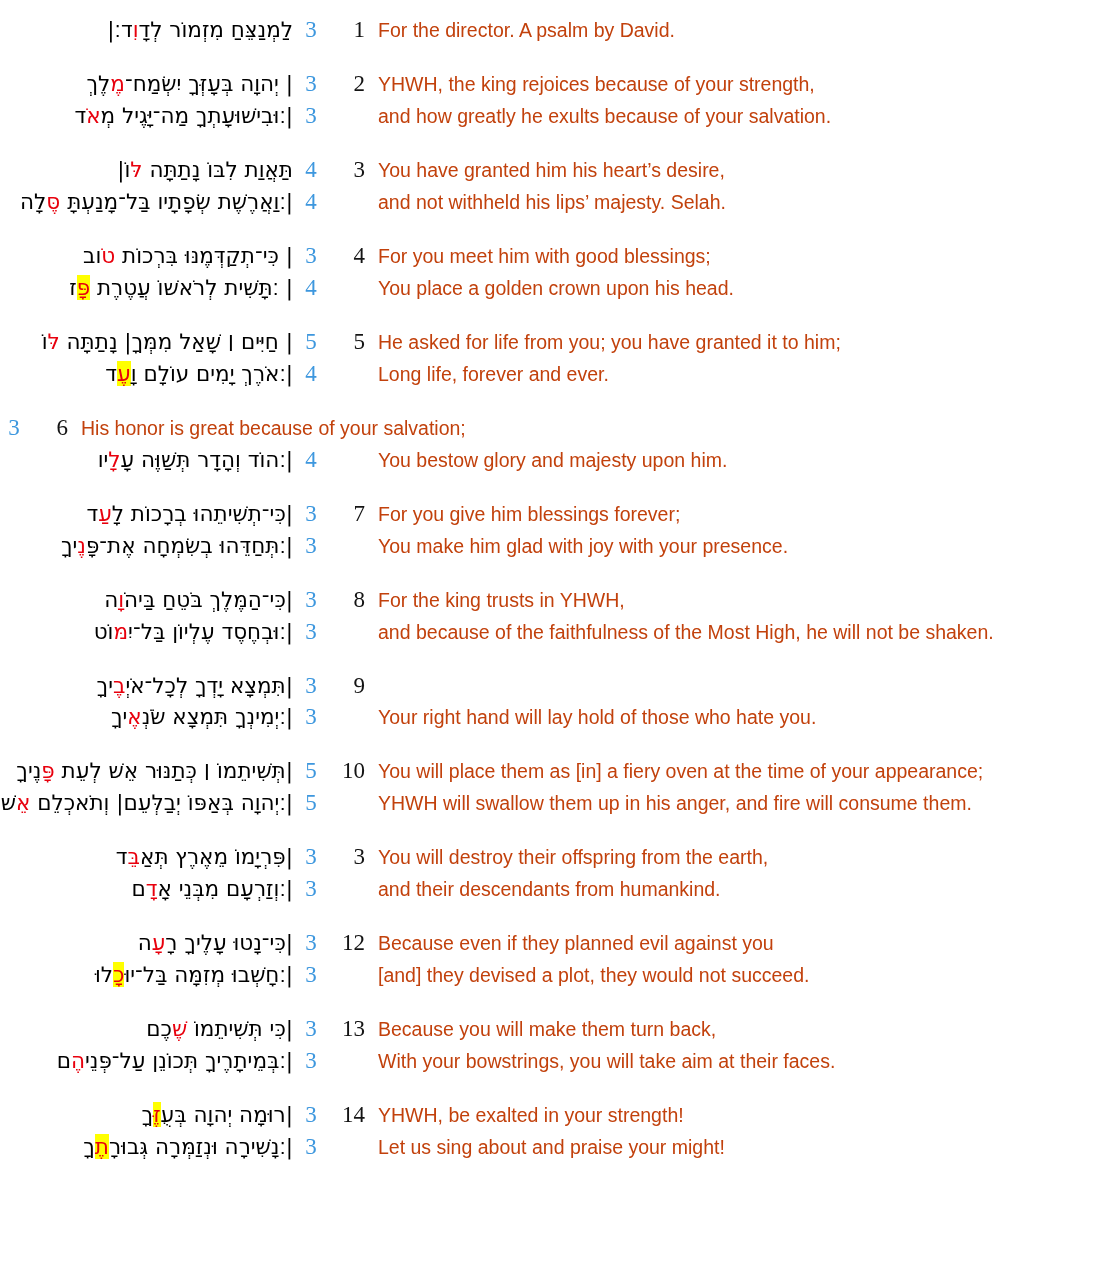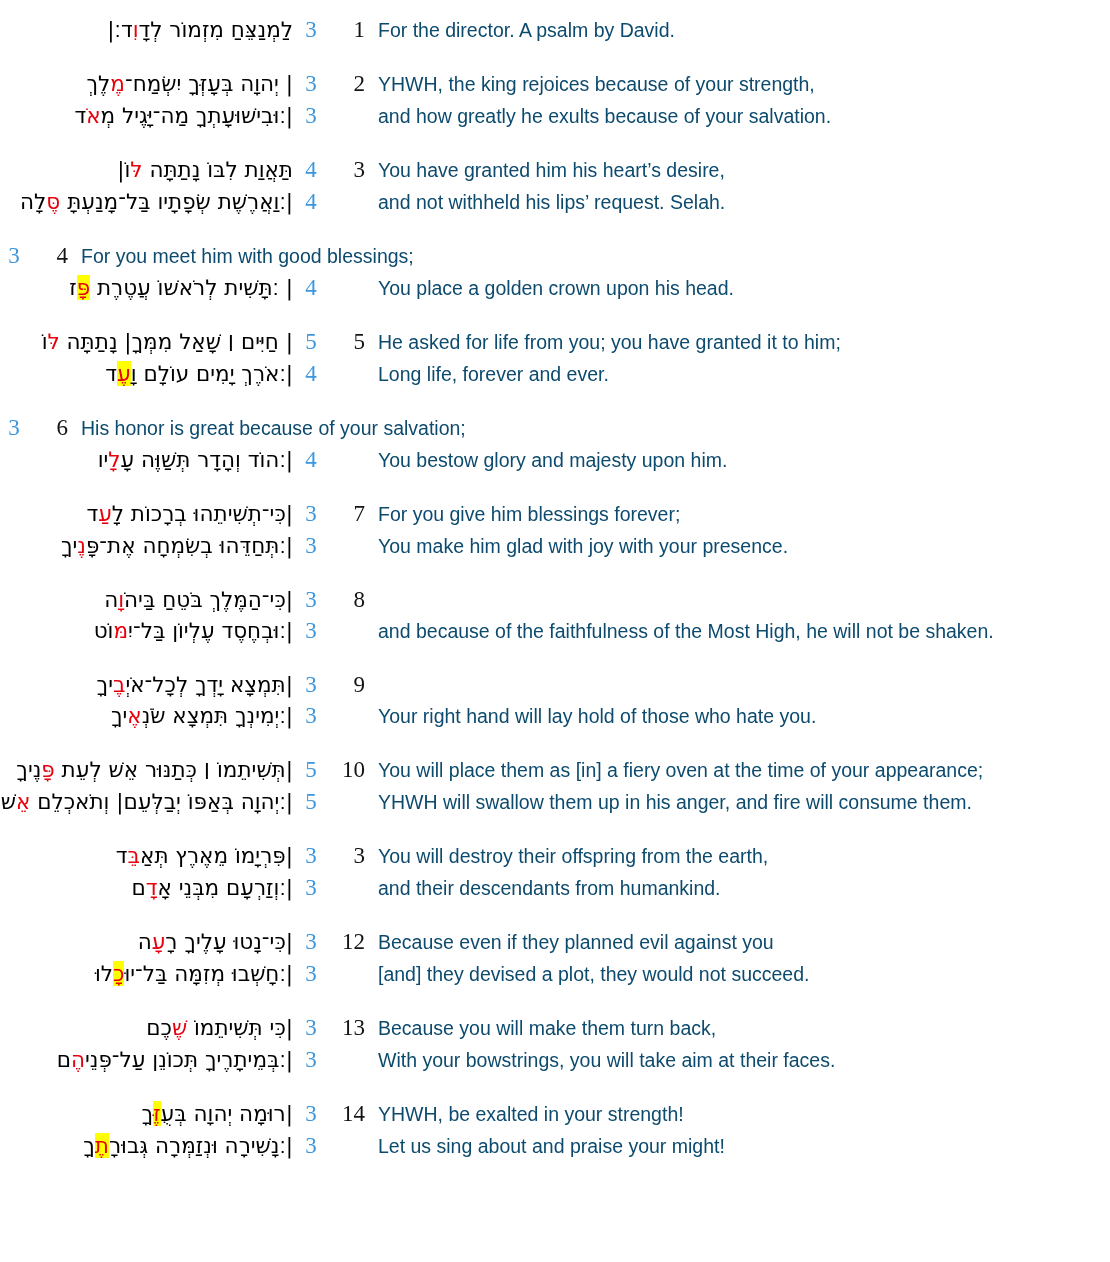--- a/index.html
+++ b/index.html
@@ -86,21 +86,21 @@
   }
 
   
   .eng-cell {
     flex: 1 1 auto;
     box-sizing: border-box;
     padding-left: 11px;
     font-family: "Liberation Sans", sans-serif;
     font-size: 19.5px;
     line-height: 31.5px;
-    color: #0c4a6e;
+    color: #c2410c;
     white-space: nowrap;
   }
 
   .block-gap {
     height: 21px;
   }
 </style>
 </head>
 <body>
 
@@ -133,26 +133,27 @@
       <div class="poetic-line">
         <div class="heb-cell"><span>תַּאֲוַת לִבּוֹ נָתַתָּה </span><span class="rd">לּ</span><span>וֹ|</span></div>
         <div class="count-cell">4</div>
         <div class="vnum-cell">3</div>
         <div class="eng-cell">You have granted him his heart’s desire,</div>
       </div>
       <div class="poetic-line">
         <div class="heb-cell"><span>|׃וַאֲרֶשֶׁת שְׂפָתָיו בַּל־מָנַעְתָּ </span><span class="rd">סֶּ</span><span>לָה</span></div>
         <div class="count-cell">4</div>
         <div class="vnum-cell"></div>
-        <div class="eng-cell">and not withheld his lips’ request. Selah.</div>
-      </div>
-    </div>
-    <div class="block-gap"></div>
-    <div class="verse-block">
-      <div class="poetic-line">
+        <div class="eng-cell">and not withheld his lips’ majesty. Selah.</div>
+      </div>
+    </div>
+    <div class="block-gap"></div>
+    <div class="verse-block">
+      <div class="poetic-line">
+        <div class="heb-cell"><span>| כִּי־תְקַדְּמֶנּוּ בִּרְכוֹת </span><span class="rd">טֹ</span><span>וב</span></div>
         <div class="count-cell">3</div>
         <div class="vnum-cell">4</div>
         <div class="eng-cell">For you meet him with good blessings;</div>
       </div>
       <div class="poetic-line">
         <div class="heb-cell"><span>| ׃תָּשִׁית לְרֹאשׁוֹ עֲטֶרֶת </span><span class="hl">פָּ</span><span>ז</span></div>
         <div class="count-cell">4</div>
         <div class="vnum-cell"></div>
         <div class="eng-cell">You place a golden crown upon his head.</div>
       </div>
@@ -200,20 +201,21 @@
         <div class="vnum-cell"></div>
         <div class="eng-cell">You make him glad with joy with your presence.</div>
       </div>
     </div>
     <div class="block-gap"></div>
     <div class="verse-block">
       <div class="poetic-line">
         <div class="heb-cell"><span>|כִּי־הַמֶּלֶךְ בֹּטֵחַ בַּיהֹ</span><span class="rd">וָ</span><span>ה</span></div>
         <div class="count-cell">3</div>
         <div class="vnum-cell">8</div>
+        <div class="eng-cell">For the king trusts in YHWH,</div>
       </div>
       <div class="poetic-line">
         <div class="heb-cell"><span>|׃וּבְחֶסֶד עֶלְיוֹן בַּל־יִ</span><span class="rd">מּ</span><span>וֹט</span></div>
         <div class="count-cell">3</div>
         <div class="vnum-cell"></div>
         <div class="eng-cell">and because of the faithfulness of the Most High, he will not be shaken.</div>
       </div>
     </div>
     <div class="block-gap"></div>
     <div class="verse-block">

